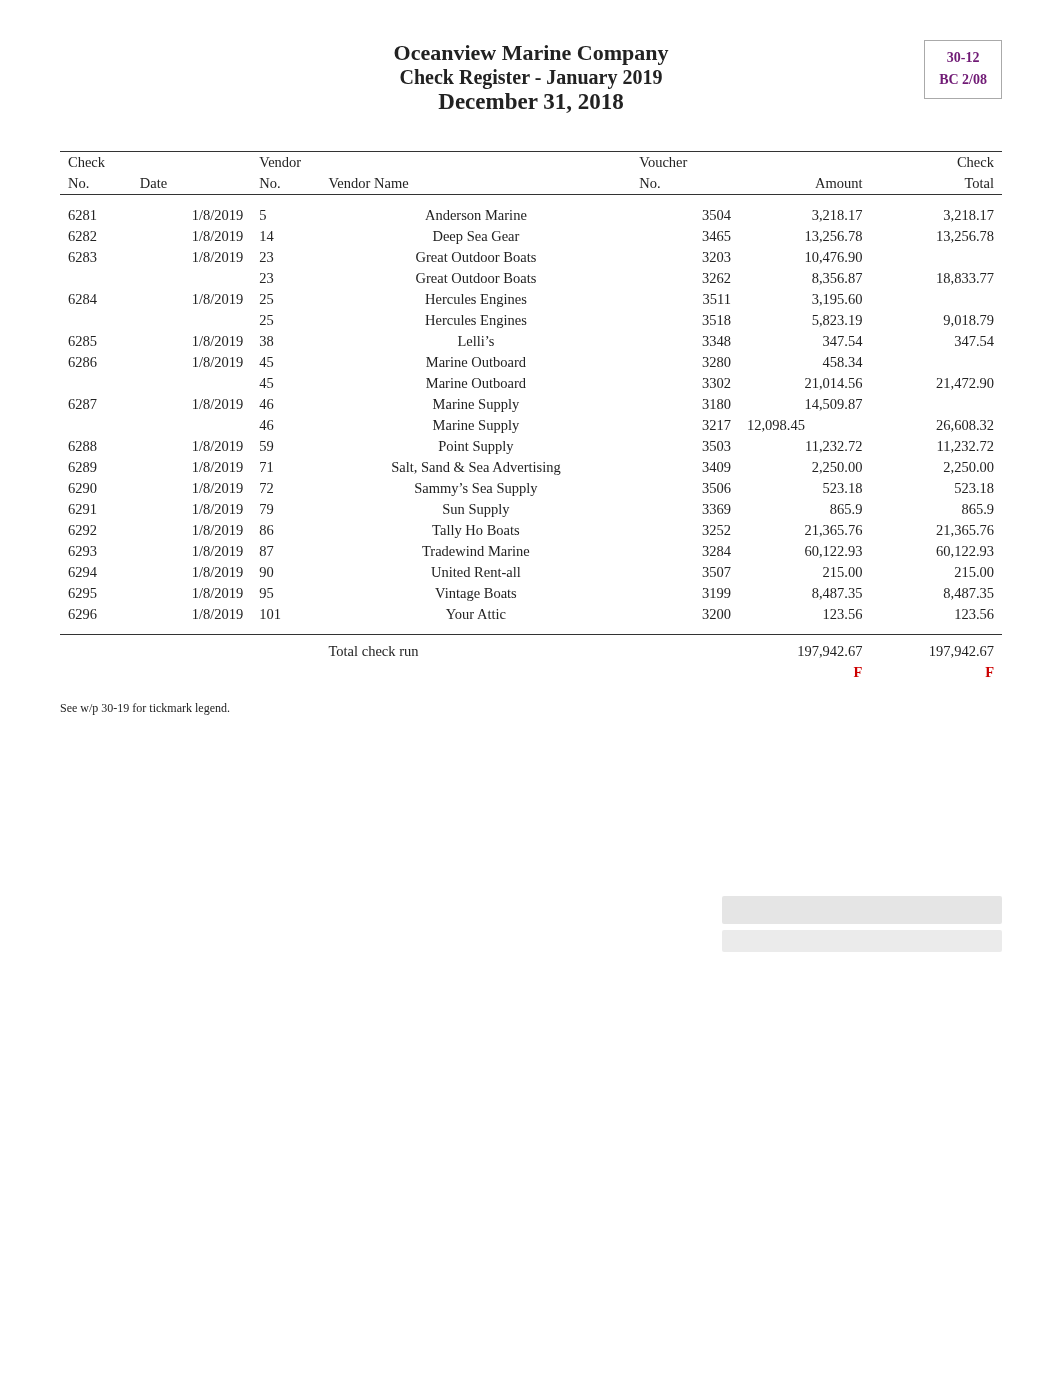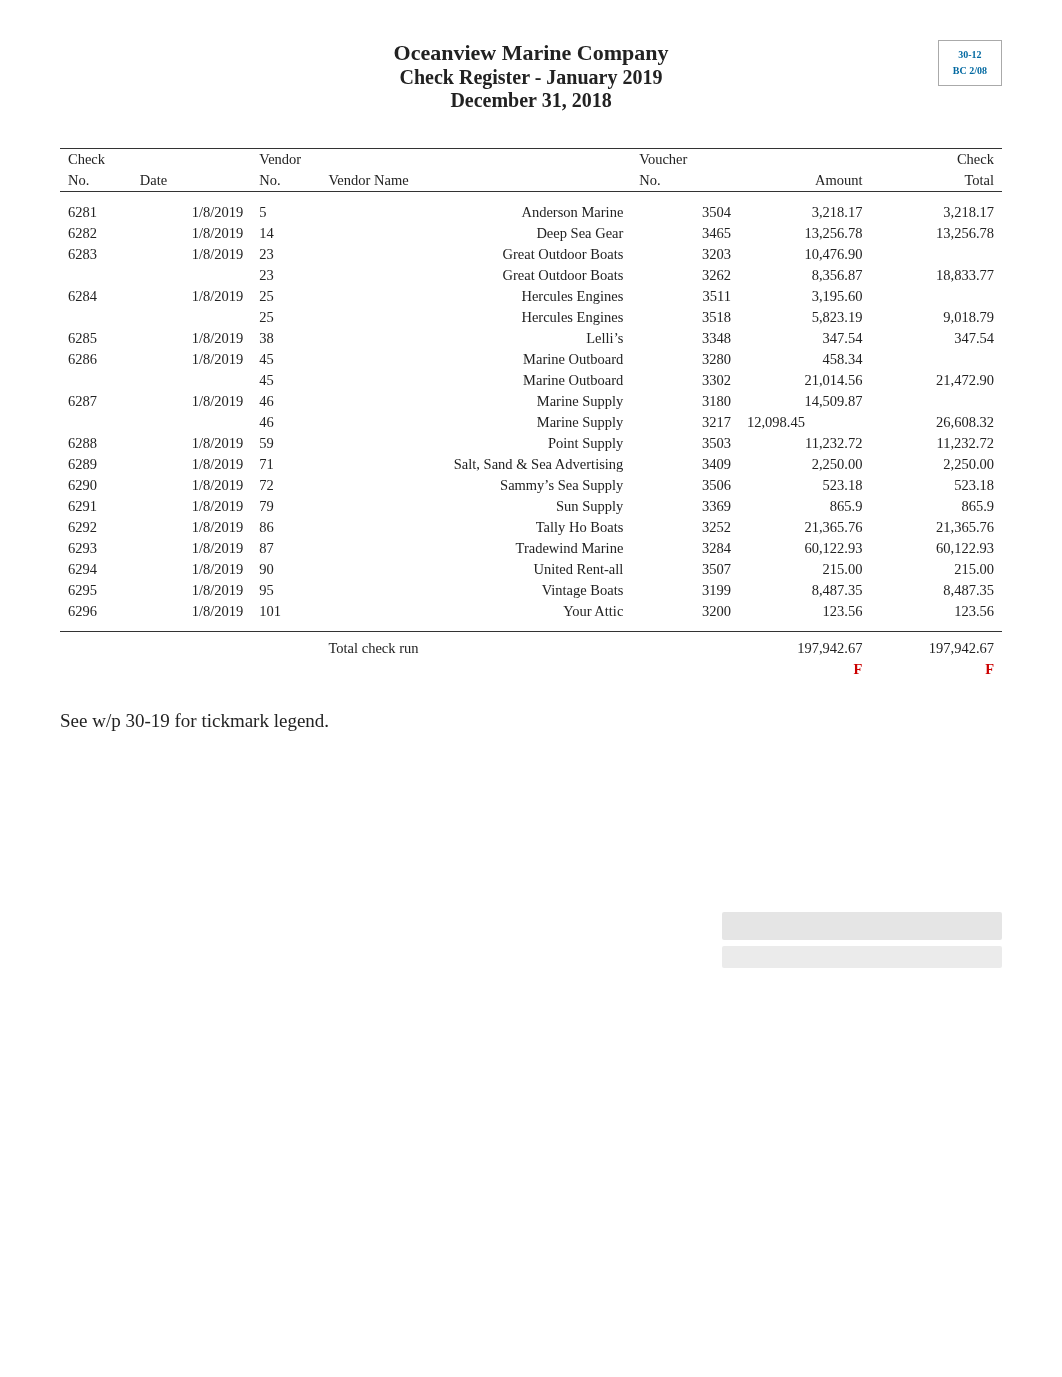--- a/index.html
+++ b/index.html
@@ -21,34 +21,34 @@
       font-size: 22px;
       font-weight: bold;
       font-family: 'Times New Roman', serif;
     }
     .page-header h2 {
       font-size: 20px;
       font-weight: bold;
       font-family: 'Times New Roman', serif;
     }
     .page-header h3 {
-      font-size: 20px;
+      font-size: 23px;
       font-weight: bold;
       font-family: 'Times New Roman', serif;
     }
     .page-ref {
       position: absolute;
       top: 0;
       right: 0;
       border: 1px solid #aaa;
       padding: 6px 14px;
-      font-size: 10px;
+      font-size: 14px;
       line-height: 1.6;
       text-align: center;
-      color: #0369a1;
+      color: #701a75;
       font-weight: bold;
     }
     .register-table {
       width: 100%;
       border-collapse: collapse;
       margin-top: 10px;
       font-size: 14.5px;
     }
     .register-table th {
       font-weight: normal;
@@ -58,33 +58,33 @@
       border-top: 1px solid #333;
       vertical-align: bottom;
     }
     .register-table td {
       padding: 2px 8px;
       vertical-align: top;
     }
     .col-check-no { width: 60px; text-align: left; }
     .col-date { width: 100px; text-align: right; }
     .col-vendor-no { width: 55px; text-align: left; }
-    .col-vendor-name { width: 260px; text-align: right; }
+    .col-vendor-name { width: 260px; text-align: center; }
     .col-voucher-no { width: 90px; text-align: right; }
     .col-amount { width: 110px; text-align: right; }
     .col-check-total { width: 110px; text-align: right; }
     .th-top { border-bottom: none !important; padding-bottom: 0; }
     .th-bottom { border-top: none !important; padding-top: 0; }
     .total-row td {
       border-top: 1px solid #333;
       padding-top: 8px;
     }
     .footnote-text {
-      margin-top: 30px;
-      font-size: 19px;
+      margin-top: 18px;
+      font-size: 12px;
     }
     .redmark {
       color: #c00;
       font-weight: bold;
     }
     .shadow-block {
       width: 280px;
       height: 28px;
       background: #ccc;
       opacity: 0.5;

